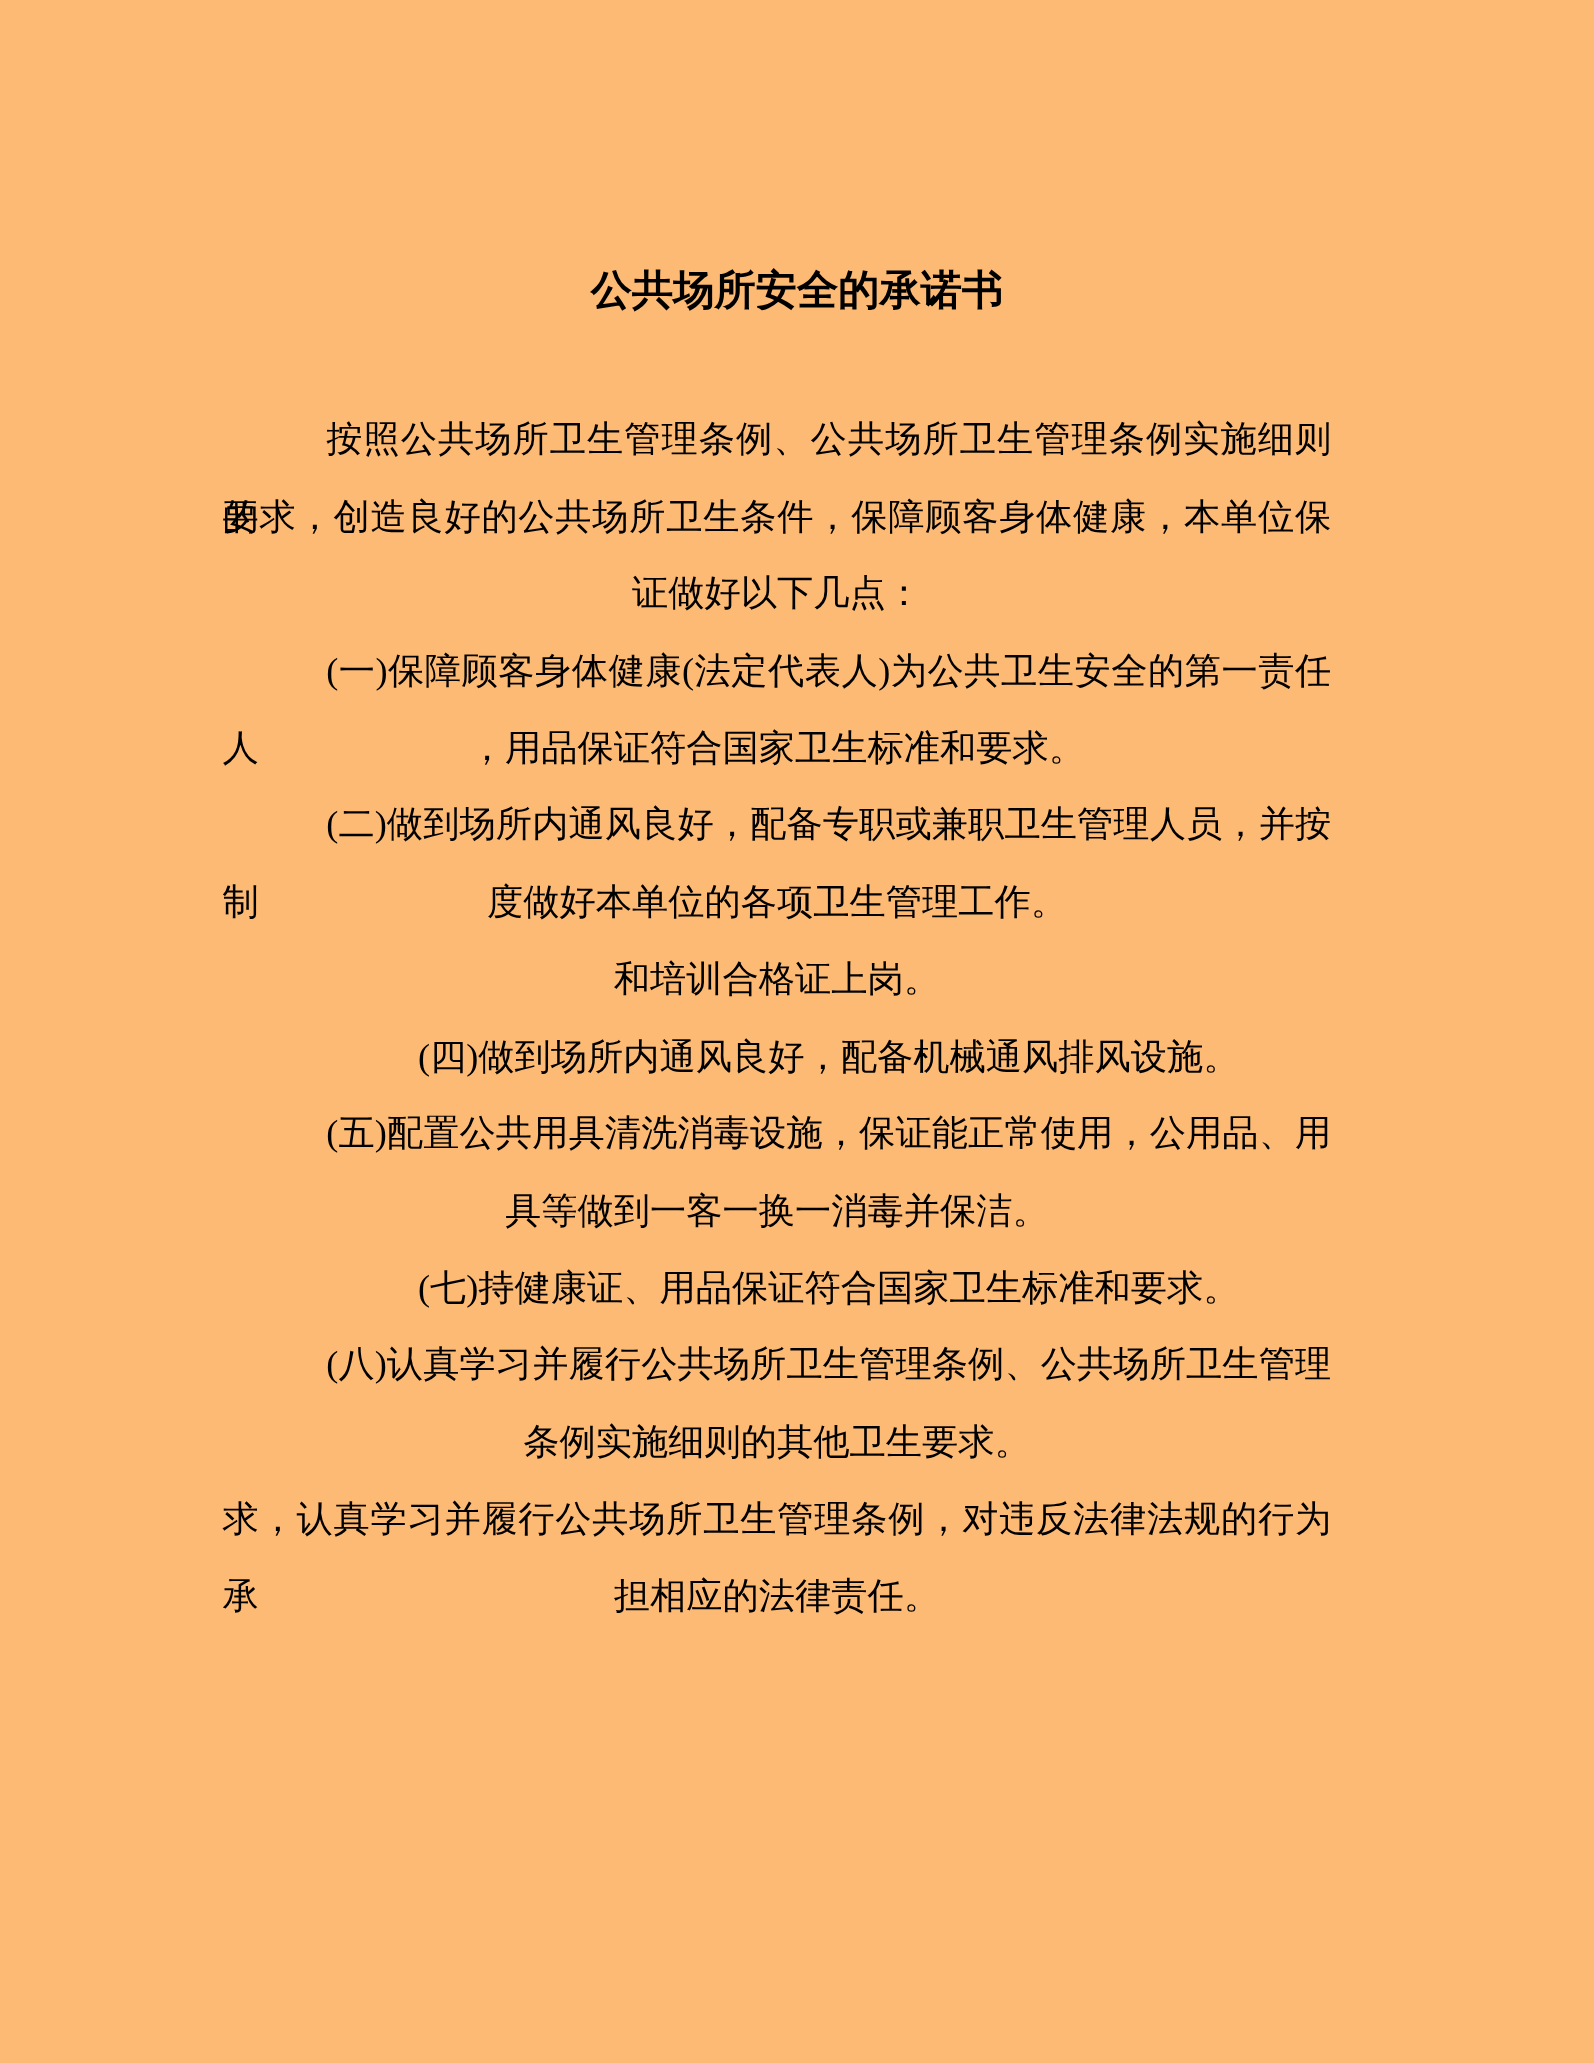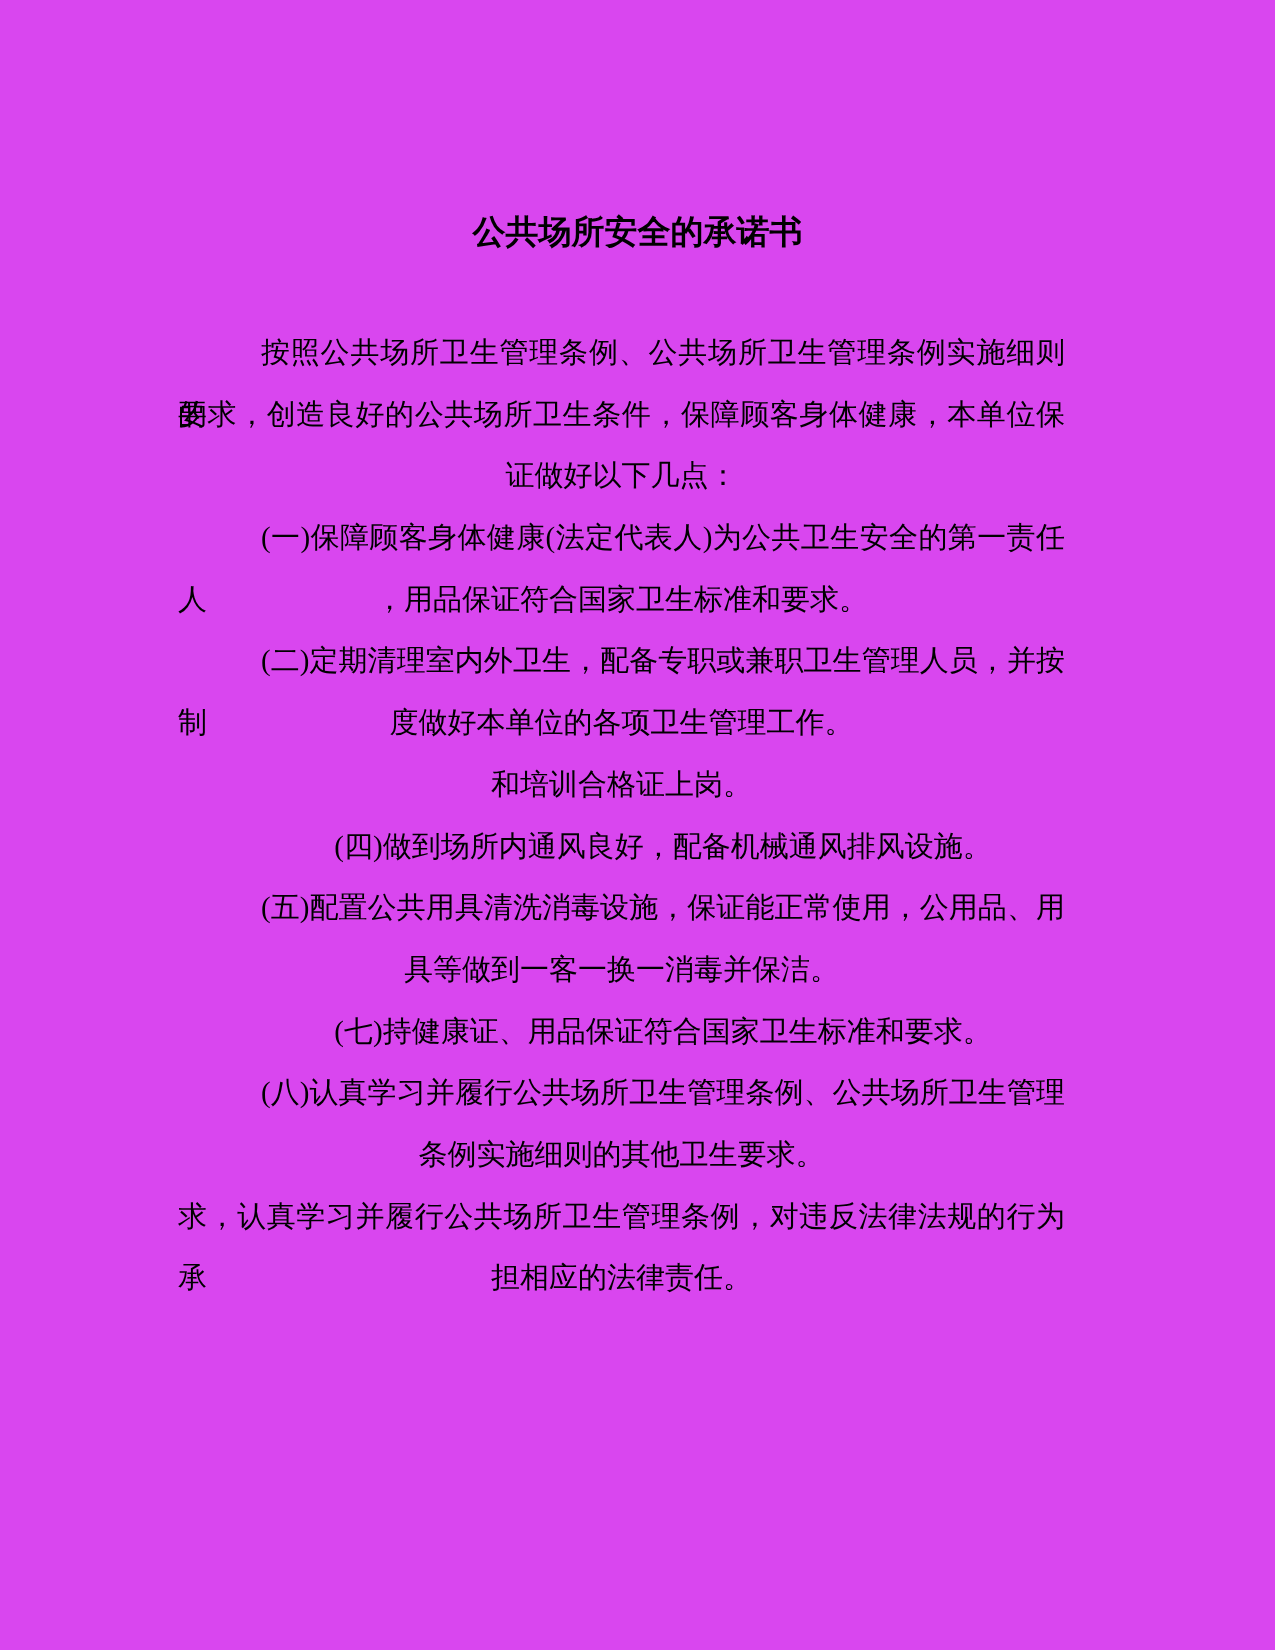--- a/index.html
+++ b/index.html
@@ -1,21 +1,21 @@
 <!DOCTYPE html>
 <html><head>
 <meta charset="utf-8">
 <style>
   * { margin: 0; padding: 0; box-sizing: border-box; }
   html, body { background: #ffffff; }
   .page {
     position: relative;
     width: 1275px;
     height: 1650px;
-    background: #d946ef;
+    background: #fdba74;
     color: #000000;
     overflow: hidden;
   }
   .doc-title {
     position: absolute;
     top: 200px;
     left: 0;
     width: 1275px;
     height: 64px;
     line-height: 64px;
@@ -59,21 +59,21 @@
 
   <div class="doc-body">
 
     <div class="line justify indent">按照公共场所卫生管理条例、公共场所卫生管理条例实施细则的</div>
     <div class="line justify">要求，创造良好的公共场所卫生条件，保障顾客身体健康，本单位保</div>
     <div class="line">证做好以下几点：</div>
 
     <div class="line justify indent">(一)保障顾客身体健康(法定代表人)为公共卫生安全的第一责任人</div>
     <div class="line">，用品保证符合国家卫生标准和要求。</div>
 
-    <div class="line justify indent">(二)定期清理室内外卫生，配备专职或兼职卫生管理人员，并按制</div>
+    <div class="line justify indent">(二)做到场所内通风良好，配备专职或兼职卫生管理人员，并按制</div>
     <div class="line">度做好本单位的各项卫生管理工作。</div>
 
     <div class="line">和培训合格证上岗。</div>
 
     <div class="line indent">(四)做到场所内通风良好，配备机械通风排风设施。</div>
 
     <div class="line justify indent">(五)配置公共用具清洗消毒设施，保证能正常使用，公用品、用</div>
     <div class="line">具等做到一客一换一消毒并保洁。</div>
 
 

